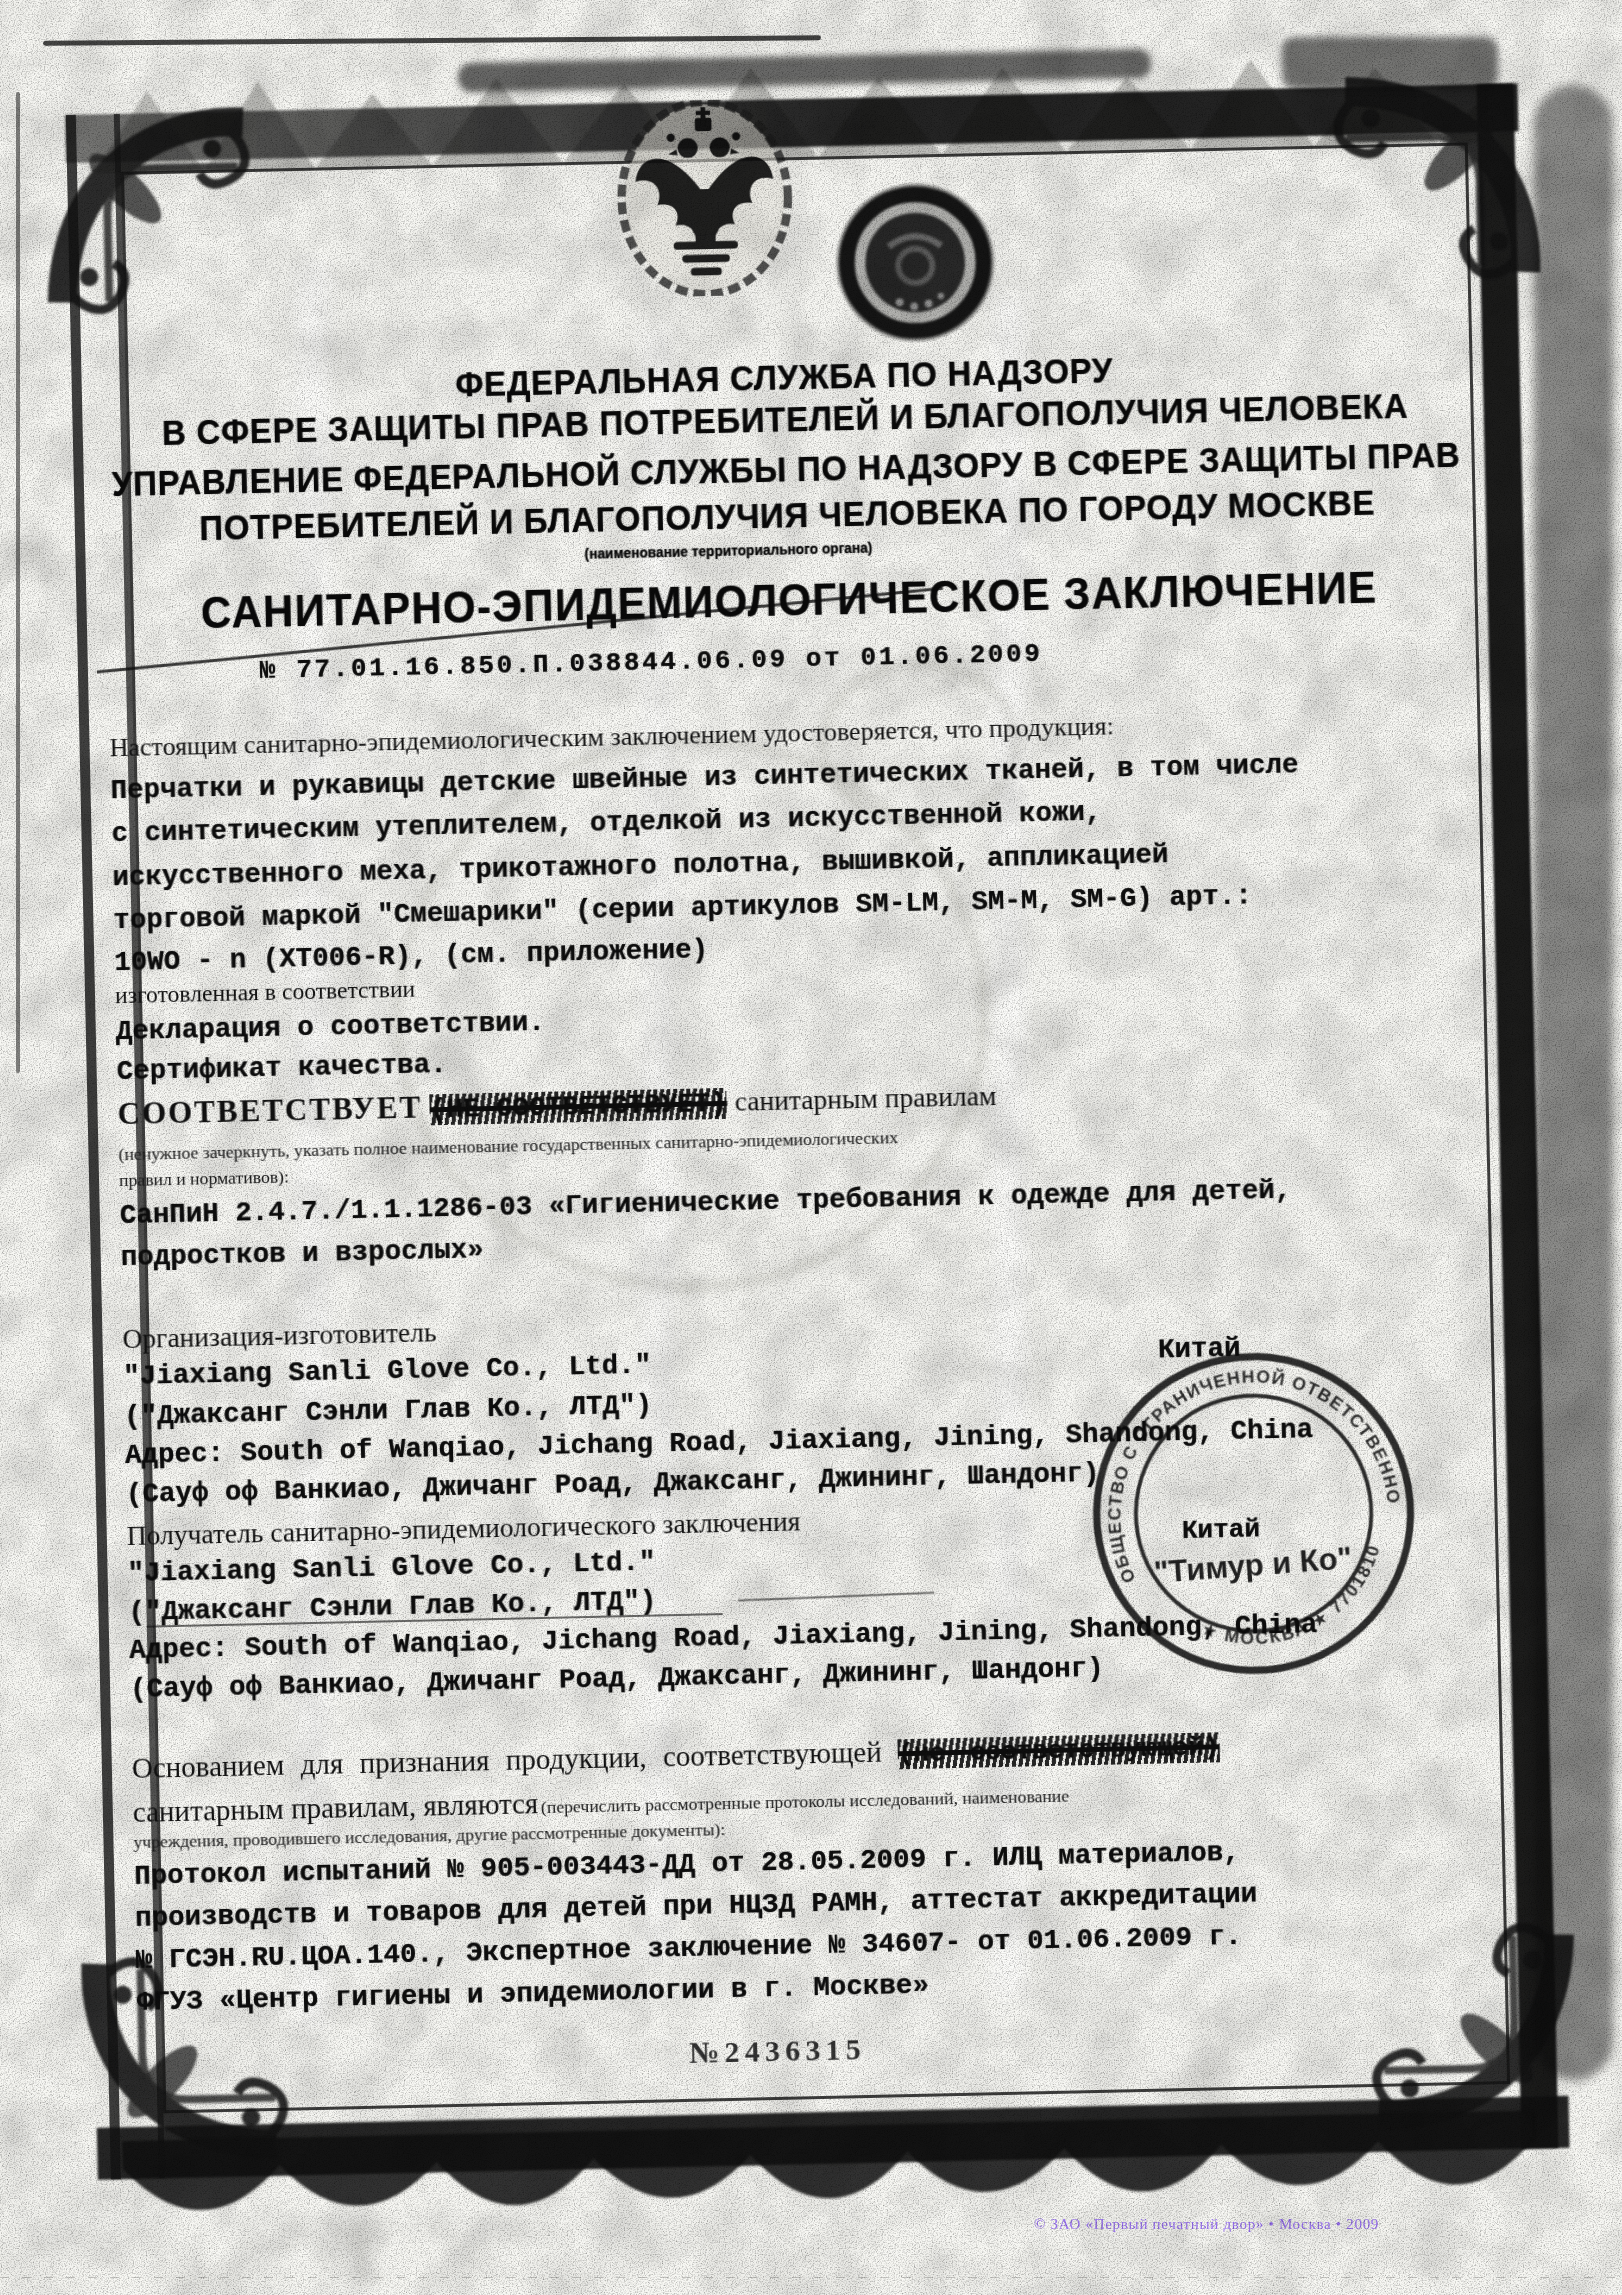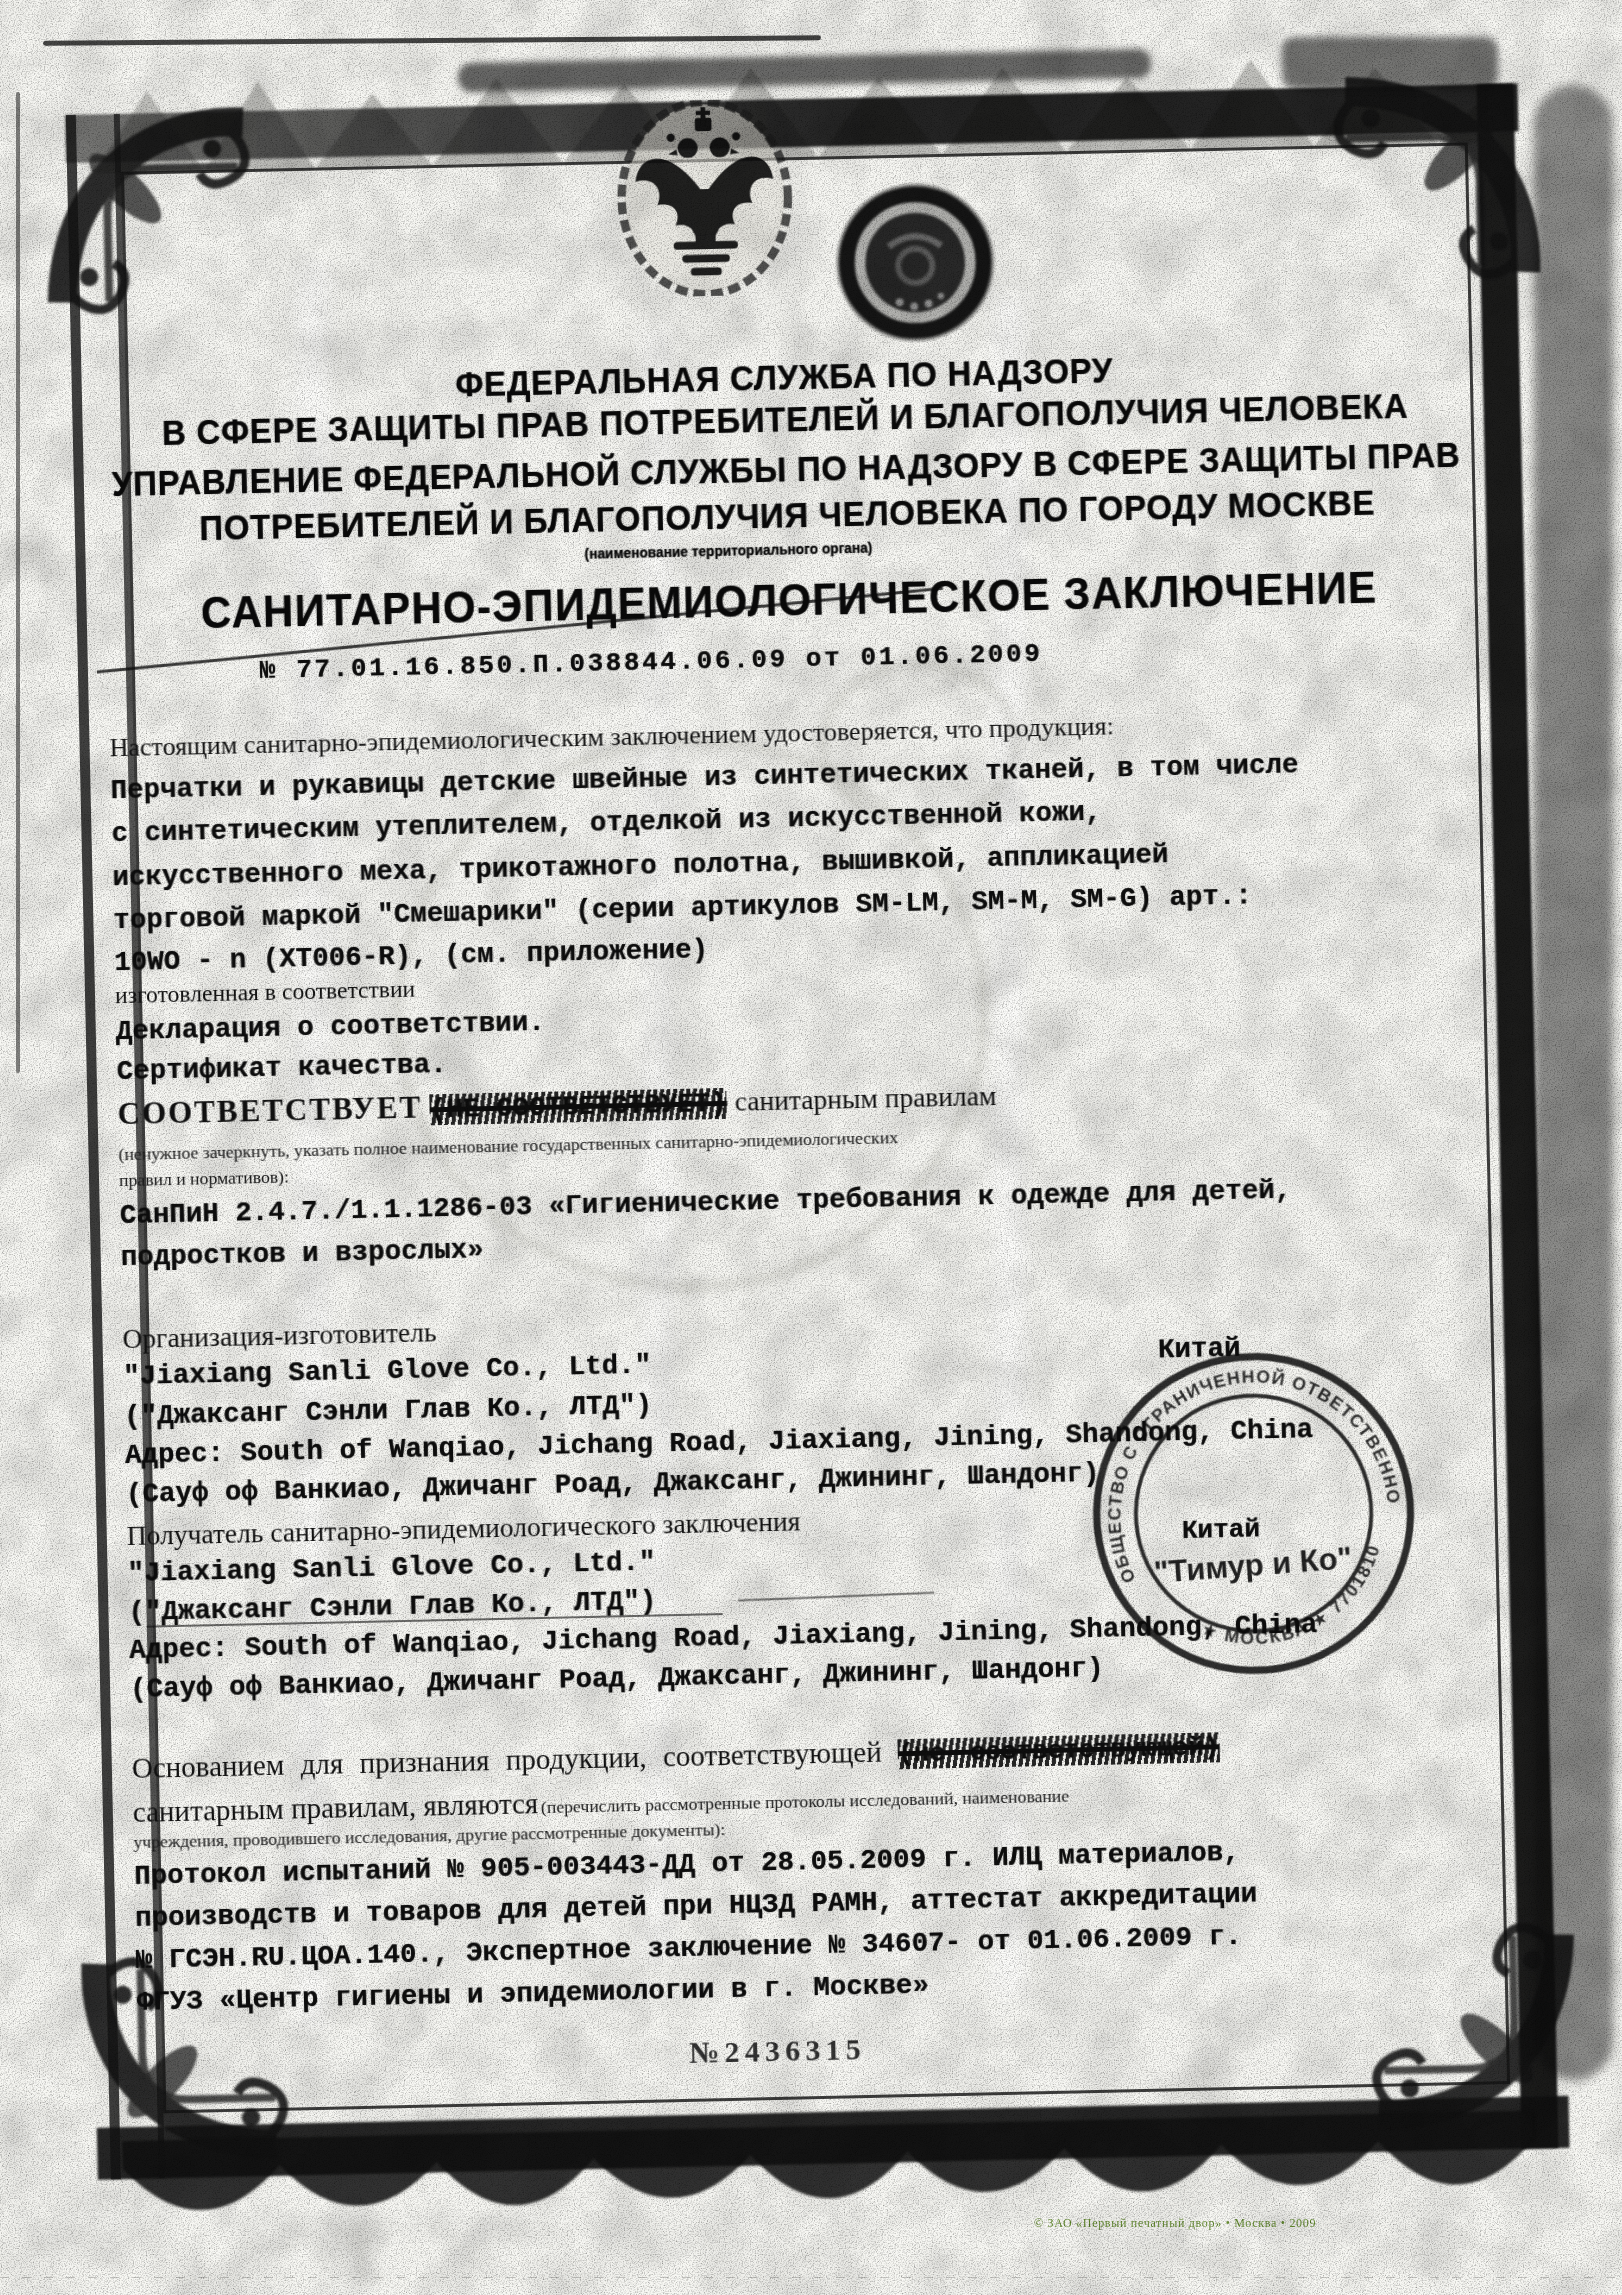--- a/index.html
+++ b/index.html
@@ -191,21 +191,21 @@
 
     <div class="t serif" style="left:667px;top:2033px;font-size:30px;font-weight:bold;letter-spacing:5.2px;opacity:.85;">№2436315</div>
   </div>
 
   <div class="streak" style="left:43px;top:38px;width:778px;height:4.6px;opacity:.75;transform:rotate(-.4deg);"></div>
   <div class="streak" style="left:458px;top:56px;width:693px;height:29px;opacity:.6;filter:blur(3.3px);transform:rotate(-1.2deg);"></div>
   <div class="streak" style="left:1282px;top:37px;width:216px;height:52px;opacity:.55;filter:blur(3.9px);"></div>
   <div class="streak" style="left:15.7px;top:92px;width:3.9px;height:981px;opacity:.5;filter:blur(0.7px);"></div>
   <div class="streak" style="right:9.2px;top:85px;width:79px;height:1995px;opacity:.45;filter:blur(4.6px);border-radius:39px;"></div>
 
-  <div class="t serif" style="left:1034px;top:2216px;font-size:12px;letter-spacing:0.7px;color:#4d7c0f;opacity:.85;">© ЗАО «Первый печатный двор» • Москва • 2009</div>
+  <div class="t serif" style="left:1034px;top:2216px;font-size:15px;letter-spacing:0.7px;color:#8b5cf6;opacity:.85;">© ЗАО «Первый печатный двор» • Москва • 2009</div>
   <div style="position:absolute;left:0;right:0;top:2277px;height:1.3px;background-image:repeating-linear-gradient(90deg,rgba(0,0,0,.4) 0 9.2px,transparent 9.2px 22px);opacity:.5;"></div>
 
   <svg class="grain" width="1622" height="2295" viewBox="0 0 2480 3509">
     <defs>
       <filter id="speck">
           <feTurbulence type="fractalNoise" baseFrequency="0.55" numOctaves="2" stitchTiles="stitch"></feTurbulence>
         <feColorMatrix type="matrix" values="0 0 0 0 0  0 0 0 0 0  0 0 0 0 0  1.1 1.1 1.1 0 -1.55"></feColorMatrix>
         </filter>
       <filter id="blotch">
           <feTurbulence type="fractalNoise" baseFrequency="0.012" numOctaves="3" stitchTiles="stitch"></feTurbulence>

